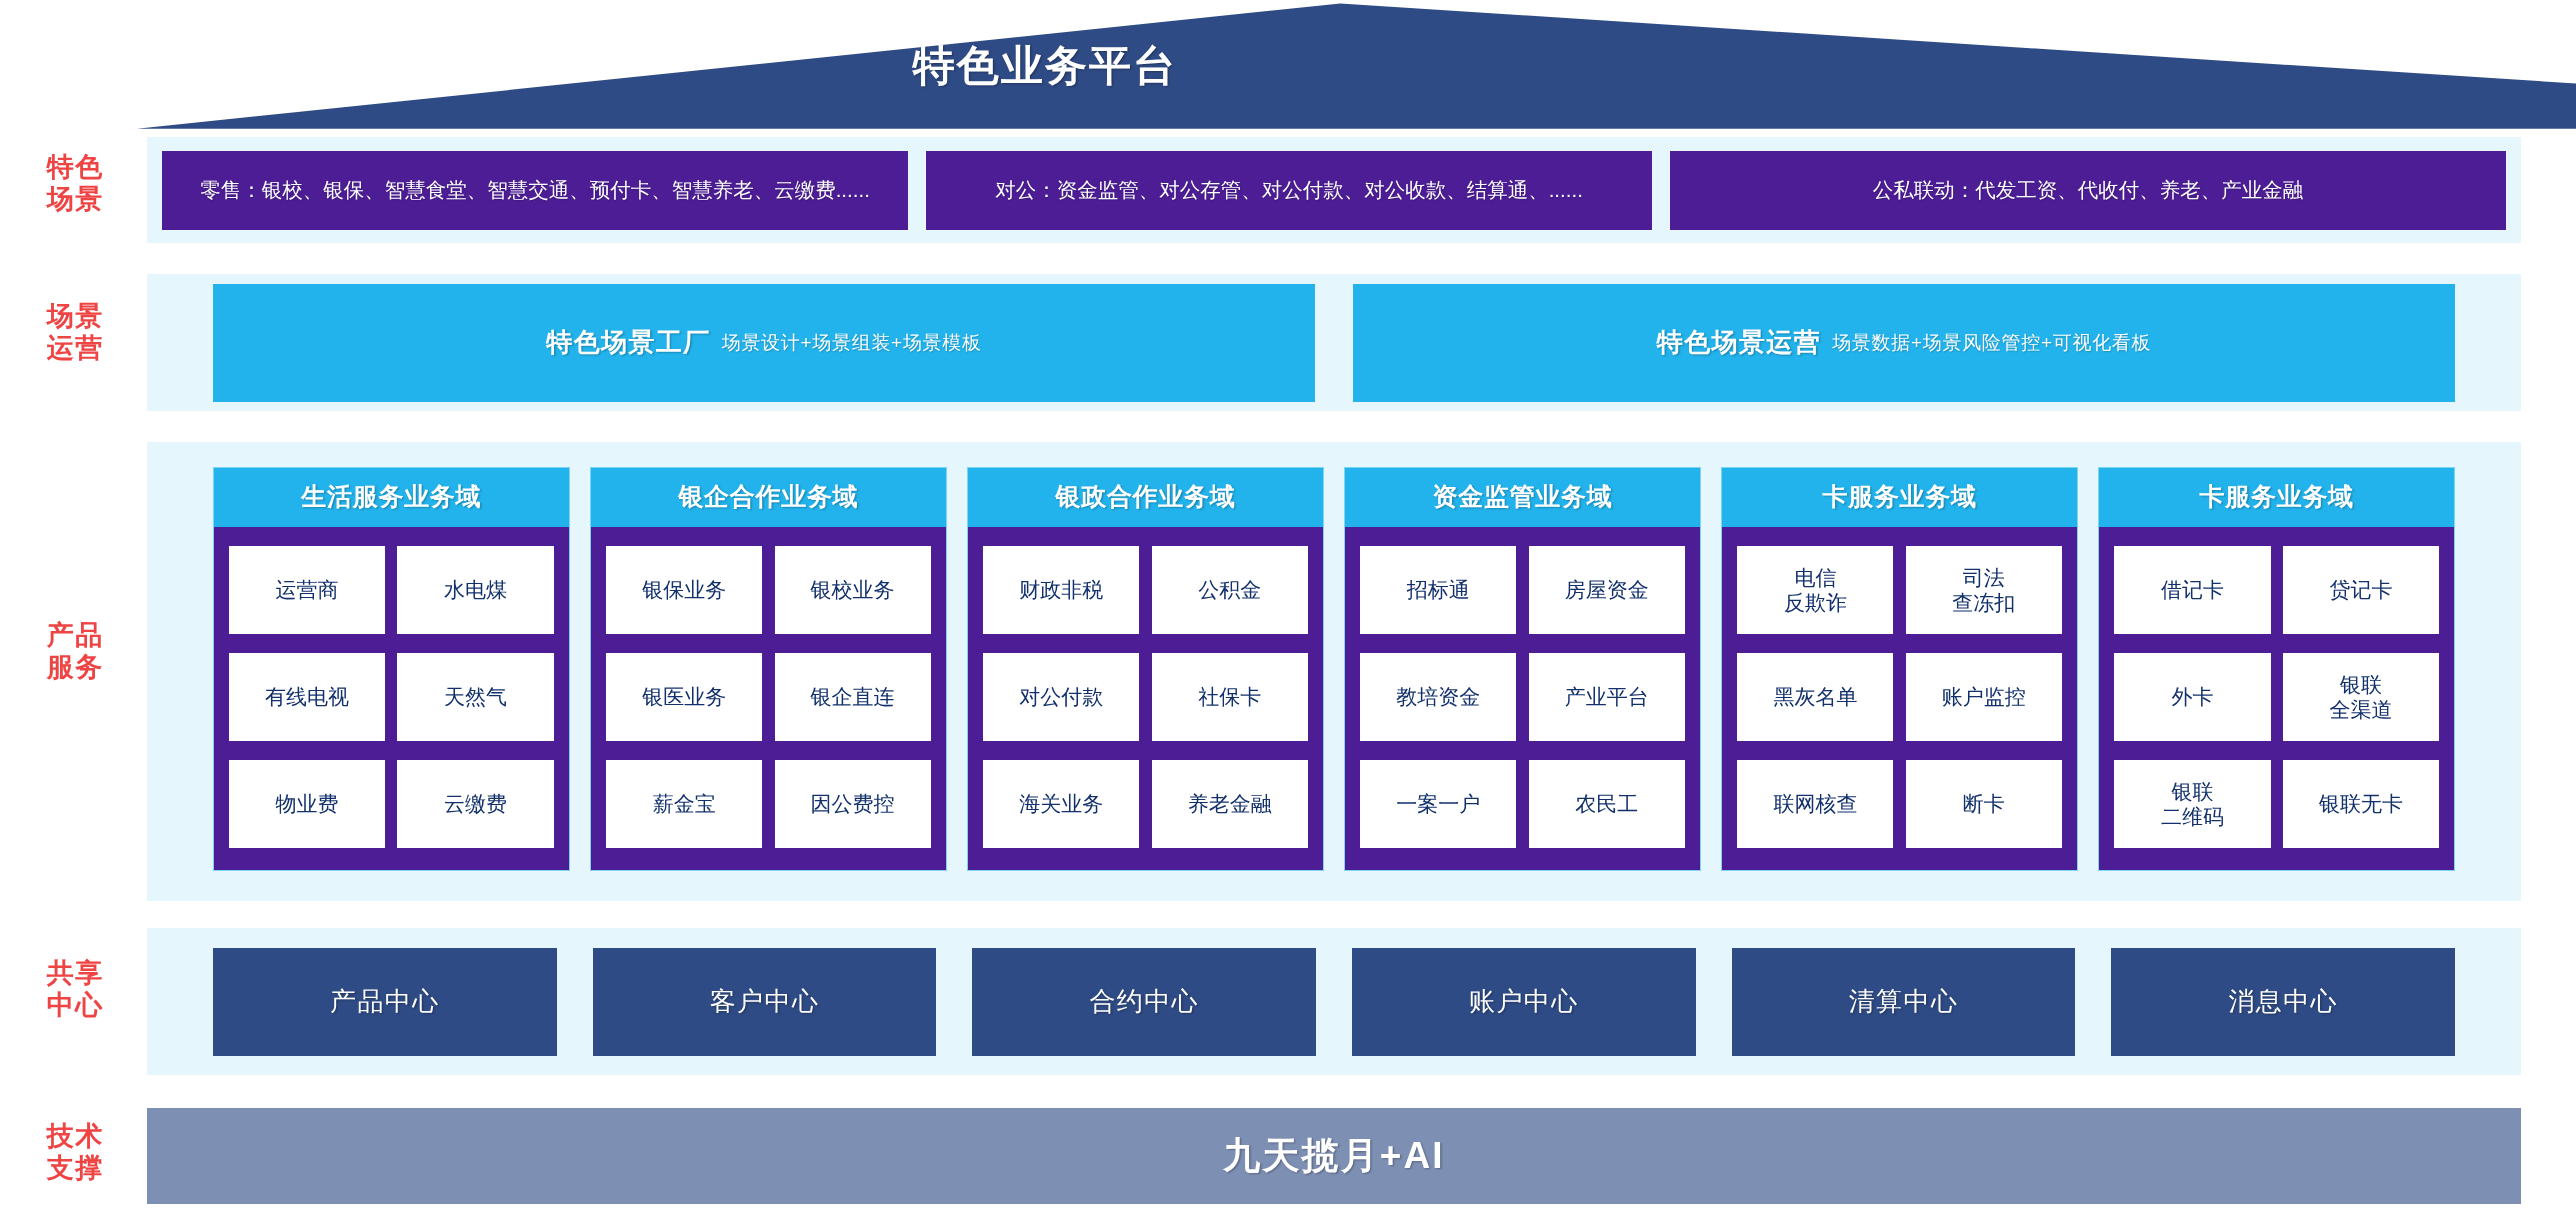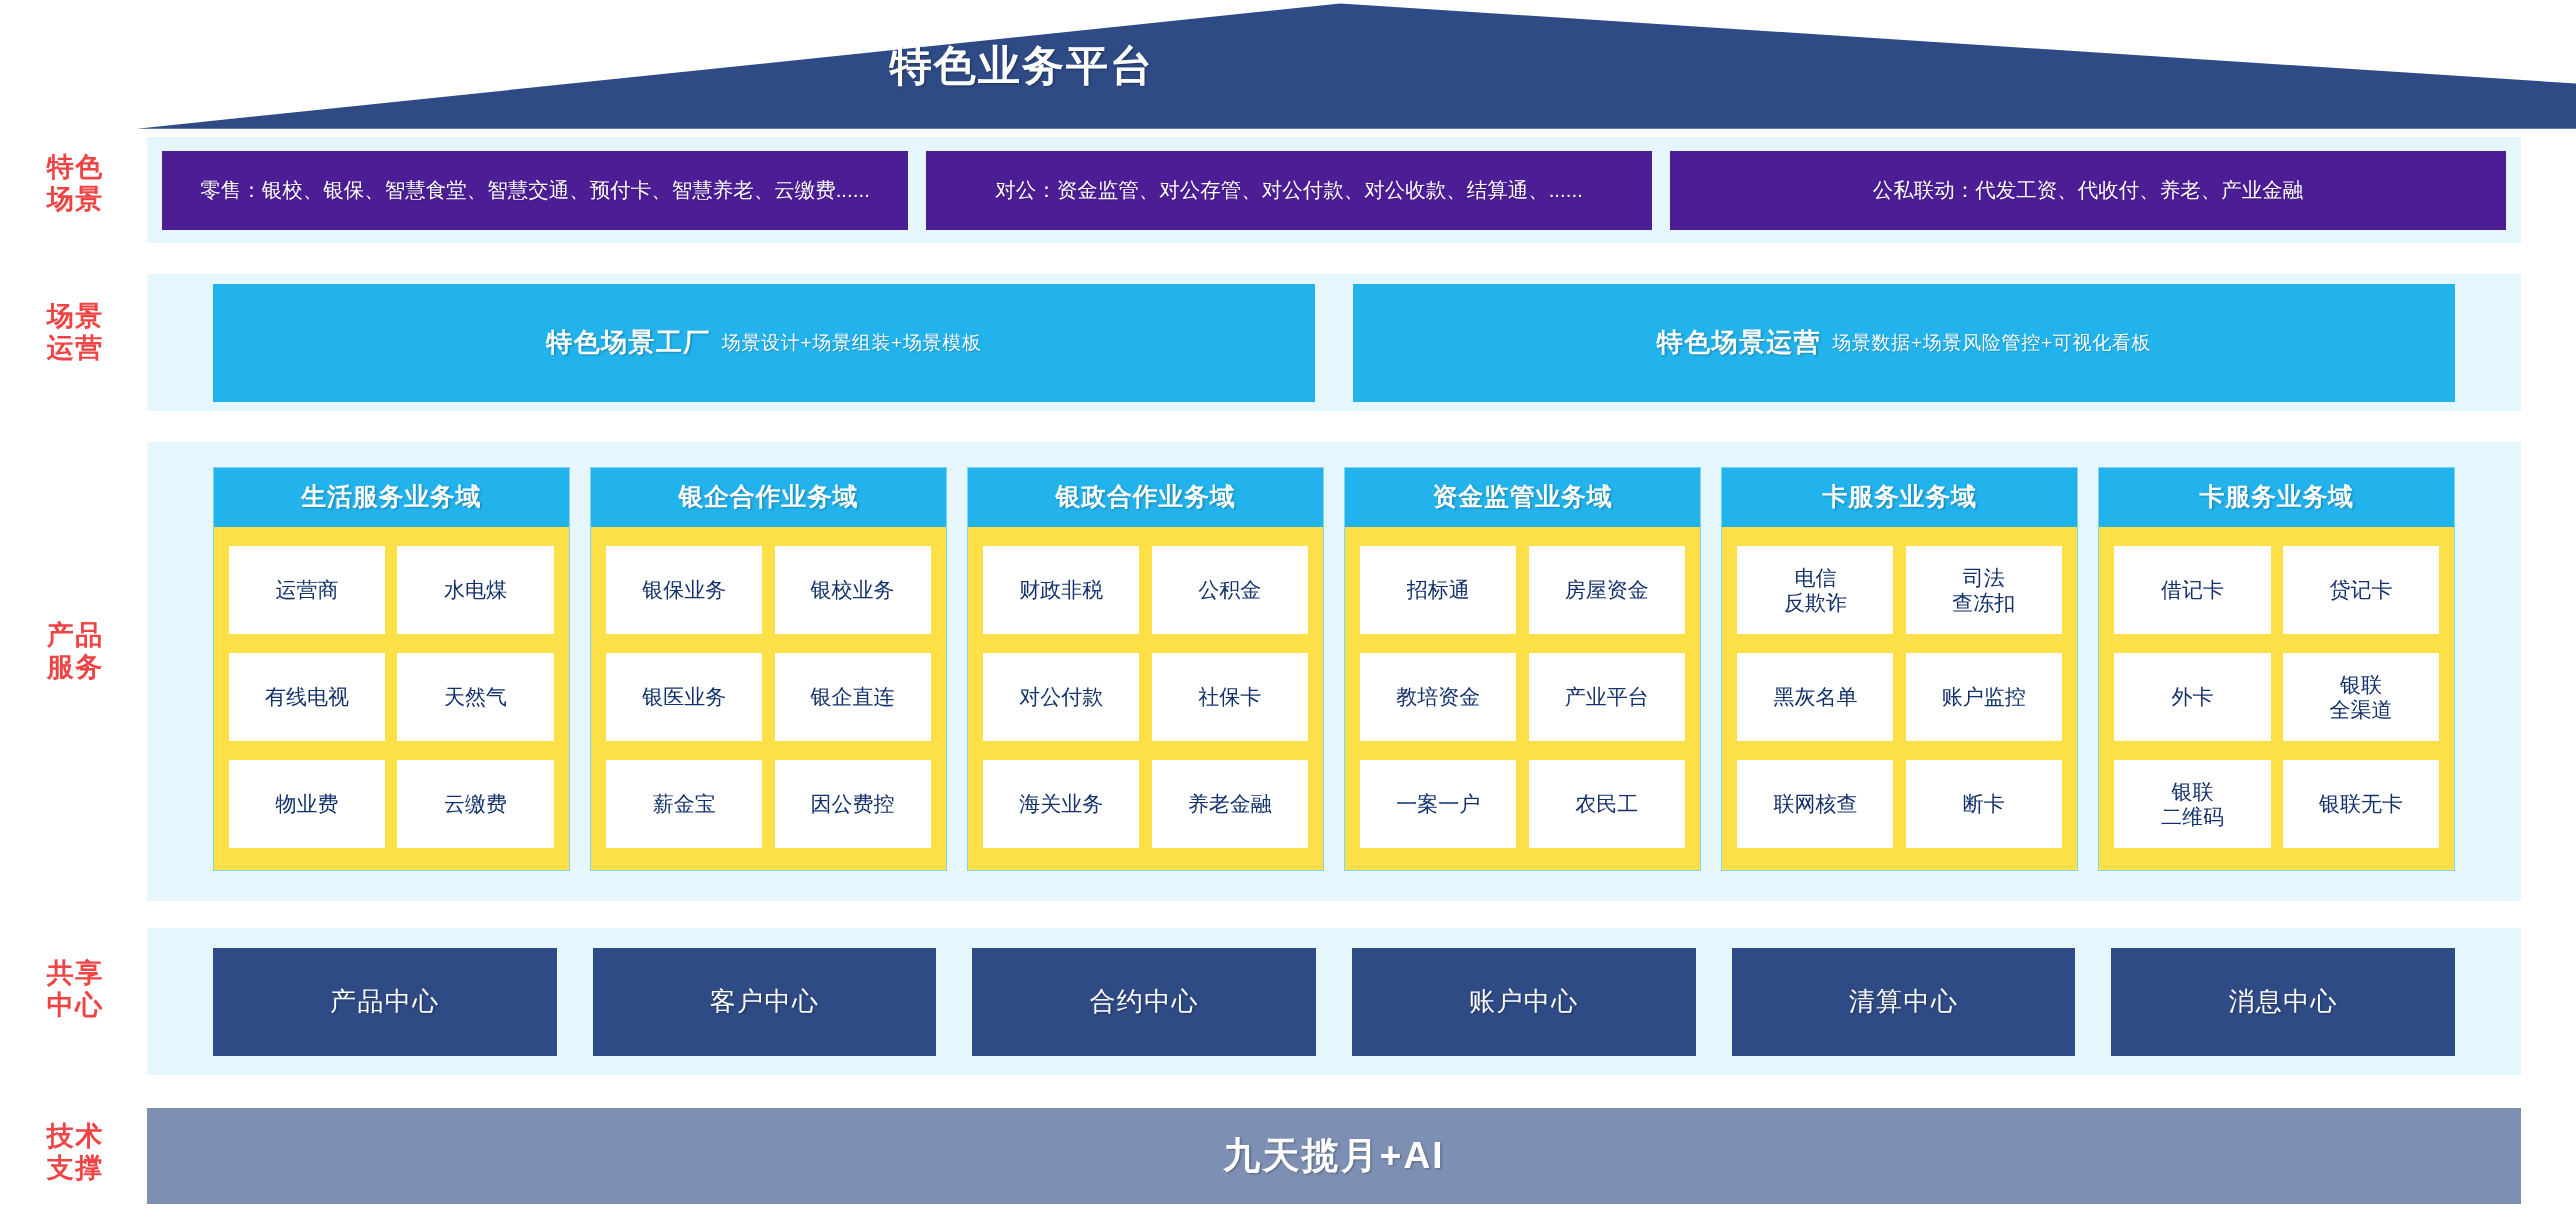--- a/index.html
+++ b/index.html
@@ -28,20 +28,21 @@
   .roof-title {
     position: absolute;
     left: 0; top: 38px;
     width: 2044px;
     text-align: center;
     font-size: 42px;
     font-weight: bold;
     color: #ffffff;
     letter-spacing: 2.1px;
     text-shadow: 1.4px 1.4px 2.1px rgba(0,0,0,.30);
+    padding-left: 23px;
   }
 
   
   .row-label {
     position: absolute;
     left: 13.7px;
     width: 123px;
     text-align: center;
     font-size: 27px;
     font-weight: bold;
@@ -132,21 +133,21 @@
     width: 100%; height: 100%;
     display: flex;
     align-items: flex-start;
     padding: 25px 66px;
     box-sizing: border-box;
     gap: 20.5px;
   }
   .domain-card {
     flex: 1 1 0;
     border: 1.4px solid #7fd4f3;
-    background: #fde047;
+    background: #4c1d95;
     display: flex;
     flex-direction: column;
     height: 404px;
     box-sizing: border-box;
   }
   .domain-head {
     background: #22b3ec;
     color: #ffffff;
     font-size: 25px;
     font-weight: bold;

